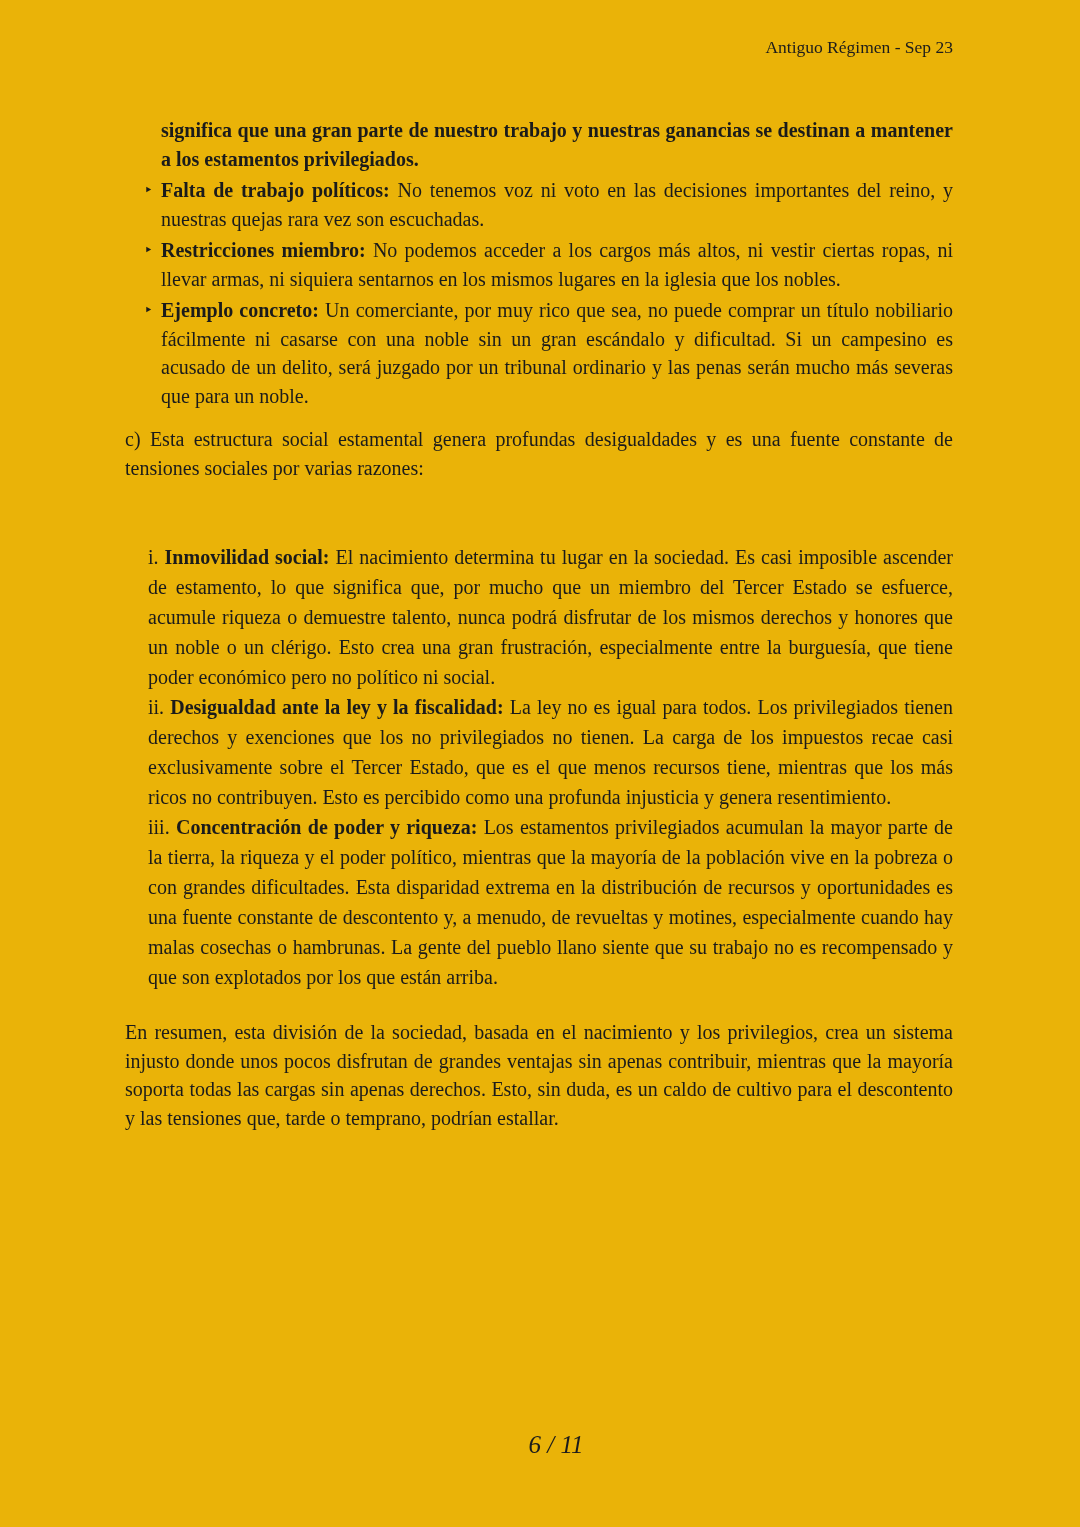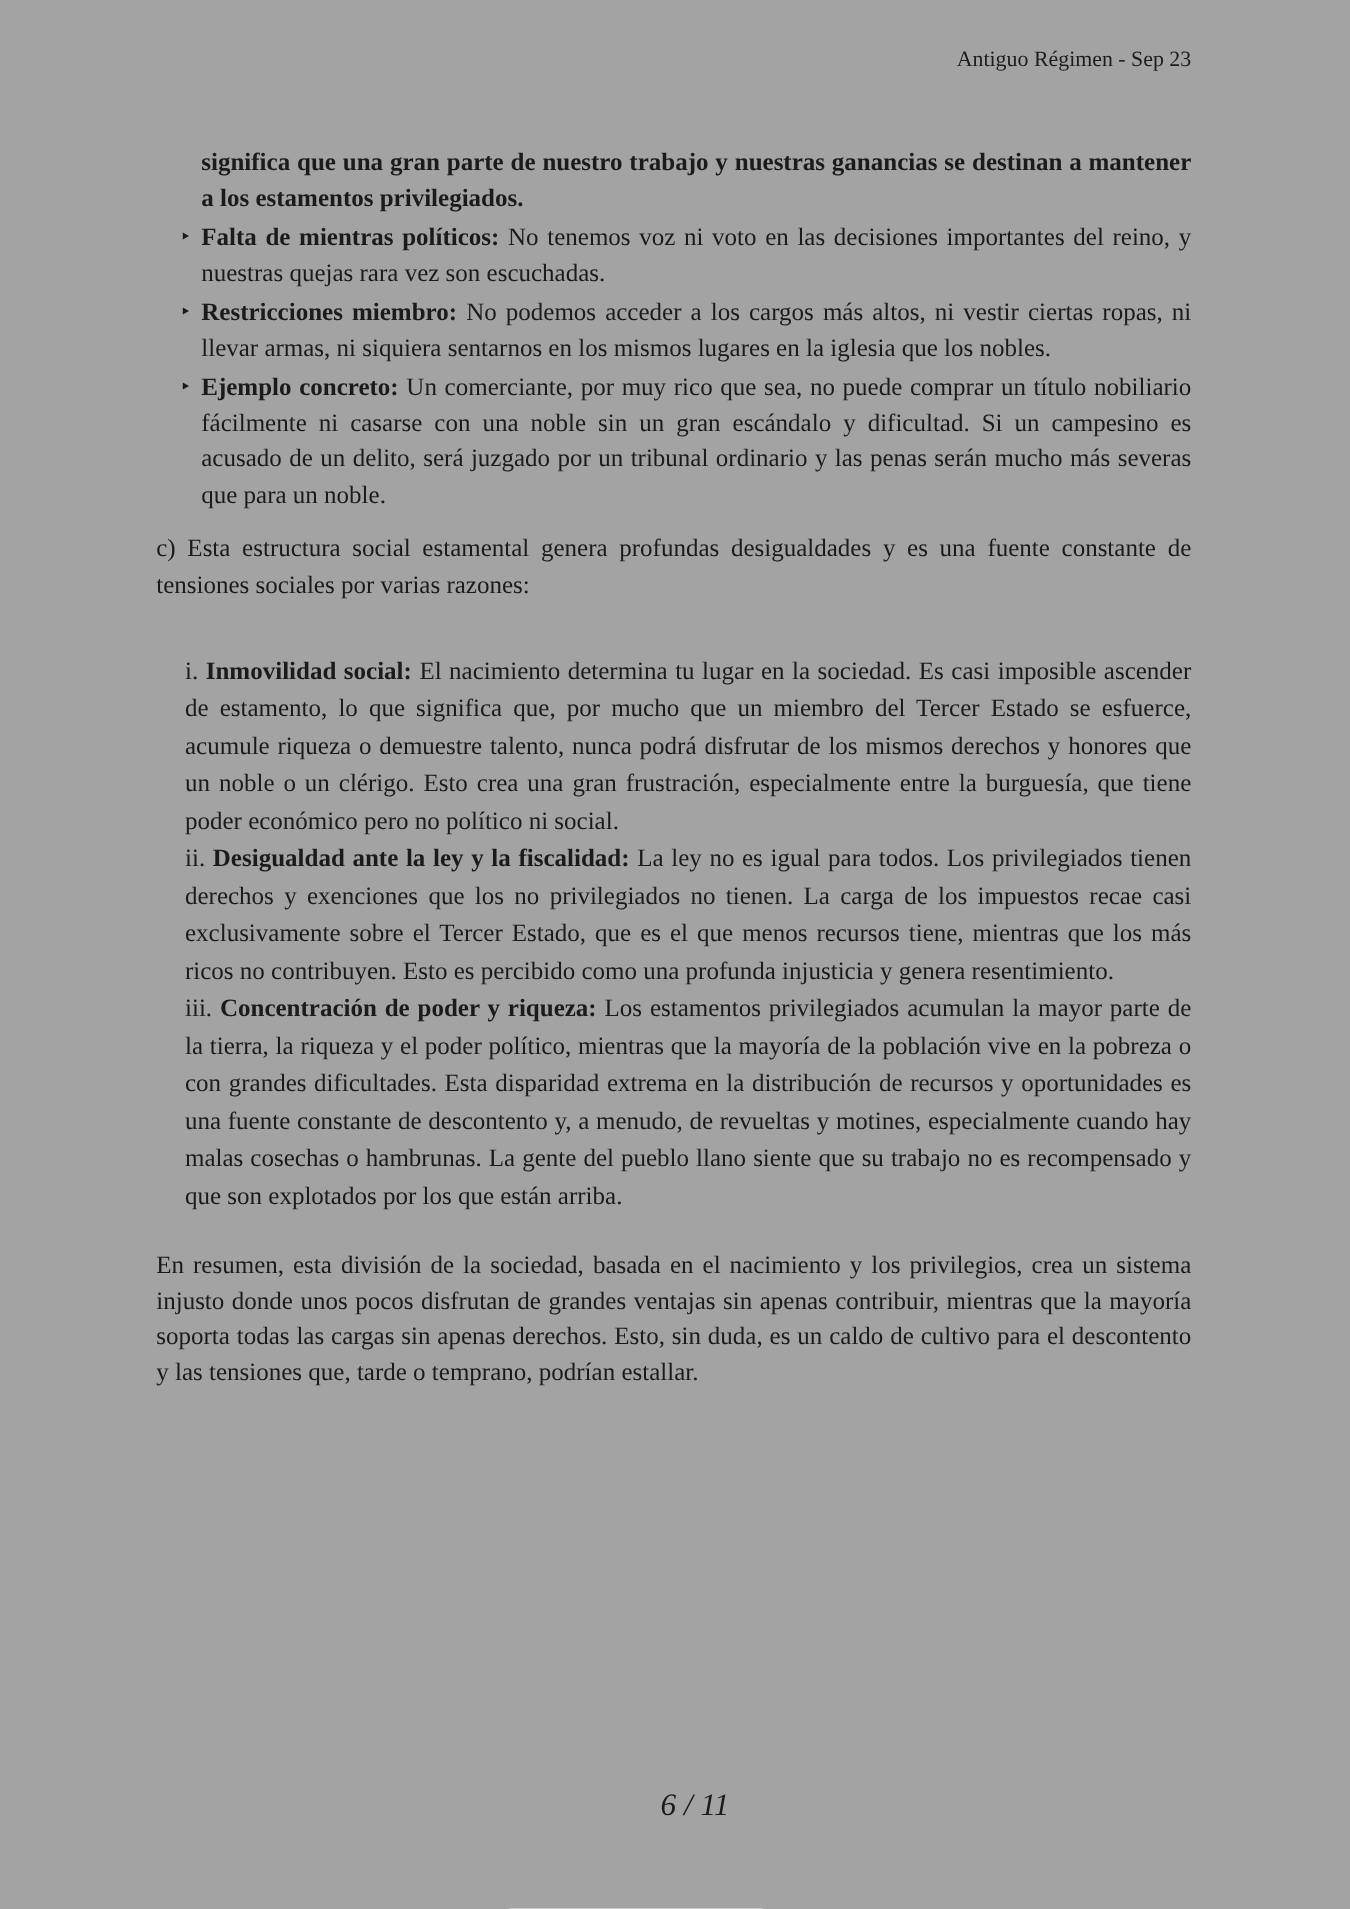--- a/index.html
+++ b/index.html
@@ -4,21 +4,21 @@
 <style>
   html, body {
     margin: 0;
     padding: 0;
     background: #ffffff;
   }
   .page {
     position: relative;
     width: 1080px;
     height: 1527px;
-    background: #a3a3a3;
+    background: #eab308;
     font-family: "Liberation Serif", "DejaVu Serif", serif;
     color: #1b1b1b;
     overflow: hidden;
   }
   .header {
     position: absolute;
     top: 36px;
     right: 127px;
     font-size: 17.5px;
     line-height: 22px;
@@ -53,21 +53,21 @@
     left: 19px;
     top: 0px;
     font-size: 15px;
     line-height: 28.5px;
   }
   .para-c {
     margin-top: 15px !important;
     font-family: Liberation Serif, serif;
   }
   .numbered {
-    margin-top: 40px;
+    margin-top: 60px;
     margin-left: 23px;
     line-height: 30px;
   }
   .closing {
     margin-top: 26px !important;
   }
   .footer {
     position: absolute;
     top: 1431px;
     left: 16px;
@@ -84,21 +84,21 @@
 <div class="page">
 
   <div class="header">Antiguo Régimen - Sep 23</div>
 
   <div class="content">
 
     <p class="cont">significa que una gran parte de nuestro trabajo y nuestras ganancias se destinan a mantener a los estamentos privilegiados.</p>
 
     <div class="bullets">
 
-      <div class="bullet-item"><span class="marker">‣</span><span class="b">Falta de mientras políticos:</span> <span>No tenemos voz ni voto en las decisiones importantes del reino, y nuestras quejas rara vez son escuchadas.</span></div>
+      <div class="bullet-item"><span class="marker">‣</span><span class="b">Falta de trabajo políticos:</span> <span>No tenemos voz ni voto en las decisiones importantes del reino, y nuestras quejas rara vez son escuchadas.</span></div>
 
       <div class="bullet-item"><span class="marker">‣</span><span class="b">Restricciones miembro:</span> <span>No podemos acceder a los cargos más altos, ni vestir ciertas ropas, ni llevar armas, ni siquiera sentarnos en los mismos lugares en la iglesia que los nobles.</span></div>
 
       <div class="bullet-item"><span class="marker">‣</span><span class="b">Ejemplo concreto:</span> <span>Un comerciante, por muy rico que sea, no puede comprar un título nobiliario fácilmente ni casarse con una noble sin un gran escándalo y dificultad. Si un campesino es acusado de un delito, será juzgado por un tribunal ordinario y las penas serán mucho más severas que para un noble.</span></div>
 
     </div>
 
     <p class="para-c">c) Esta estructura social estamental genera profundas desigualdades y es una fuente constante de tensiones sociales por varias razones:</p>
 
     <div class="numbered">

